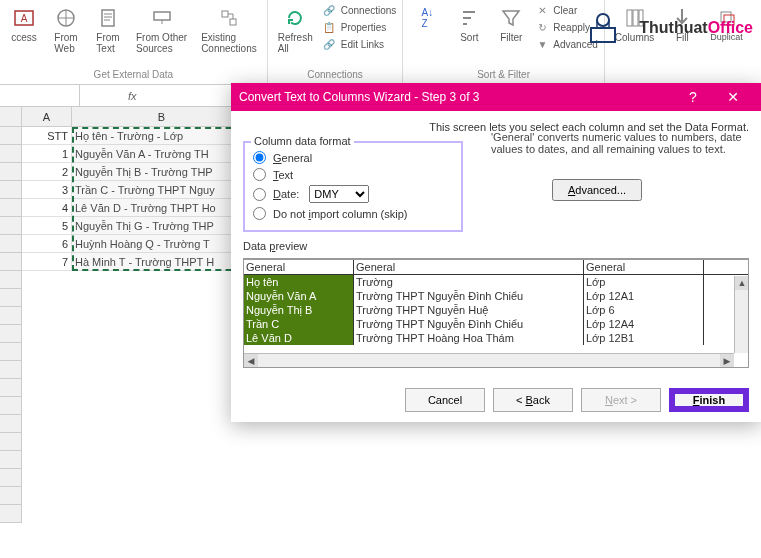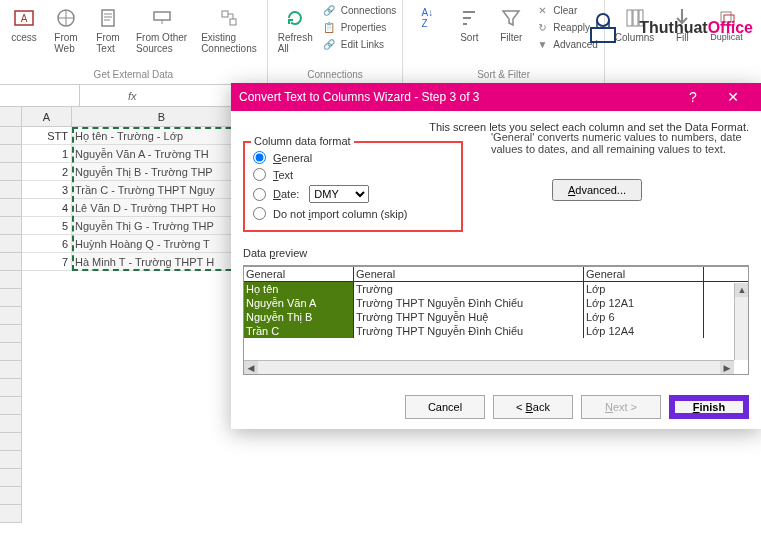--- a/index.html
+++ b/index.html
@@ -41,21 +41,21 @@
 .cell.col-A { text-align: right; }
 .sel-range { position: absolute; border: 2px dashed #217346; background: rgba(200,200,200,0.15); pointer-events: none; }
 
 
 .dialog { position: absolute; top: 83px; left: 231px; width: 530px; background: #fff; box-shadow: 0 4px 20px rgba(0,0,0,0.3); }
 .dlg-title { background: #e6007e; color: #fff; height: 28px; display: flex; align-items: center; padding: 4px 8px; font-size: 12px; }
 .dlg-title-text { flex: 1; }
 .dlg-title-btn { width: 40px; text-align: center; font-size: 14px; cursor: pointer; }
 .dlg-body { padding: 10px 12px; font-size: 11px; color: #333; }
 .dlg-instr { margin-bottom: 8px; text-align: right; }
-.fieldset { border: 2px solid #ef4444; padding: 6px 8px 8px; margin-bottom: 15px; position: relative; }
+.fieldset { border: 2px solid #c4b5fd; padding: 6px 8px 8px; margin-bottom: 8px; position: relative; }
 .fieldset-title { position: absolute; top: -8px; left: 6px; background: #fff; padding: 0 3px; font-size: 11px; }
 .radio-row { display: flex; align-items: center; gap: 4px; padding: 2px 0; }
 .radio-row input[type=radio] { margin-right: 3px; }
 .date-sel { margin-left: 6px; width: 60px; font-size: 11px; height: 18px; }
 .helper { position: absolute; left: 260px; top: 150px; width: 260px; font-size: 11px; color: #444; }
 .adv-btn { position: absolute; left: 290px; top: 200px; width: 90px; height: 22px; font-size: 11px; margin-left: 31px; }
 .dest-row { display: flex; align-items: center; gap: 6px; margin: 8px 0; }
 .dest-input { flex: 1; border: 2px solid #c00; height: 22px; font-size: 11px; padding: 0 4px; }
 .range-picker { width: 18px; height: 18px; border: 1px solid #999; display: flex; align-items: center; justify-content: center; cursor: pointer; }
 .preview-label { margin-top: 4px; font-size: 11px; }
@@ -379,20 +379,25 @@
         <div class="preview-row sel">
             <div class="pcell pc1">Nguyễn Thị B</div>
             <div class="pcell pc2">Trường THPT Nguyễn Huệ</div>
             <div class="pcell pc3">Lớp 6</div>
           </div>
         <div class="preview-row sel">
             <div class="pcell pc1">Trần C</div>
             <div class="pcell pc2">Trường THPT Nguyễn Đình Chiểu</div>
             <div class="pcell pc3">Lớp 12A4</div>
           </div>
+        <div class="preview-row sel">
+            <div class="pcell pc1">Lê Văn D</div>
+            <div class="pcell pc2">Trường THPT Hoàng Hoa Thám</div>
+            <div class="pcell pc3">Lớp 12B1</div>
+          </div>
       </div>
       <div class="preview-scroll">
           <div class="sbtn">▲</div>
         </div>
       <div class="preview-hscroll">
           <div class="sbtn">◀</div>
           <div class="sbtn">▶</div>
         </div>
     </div>
   </div>

